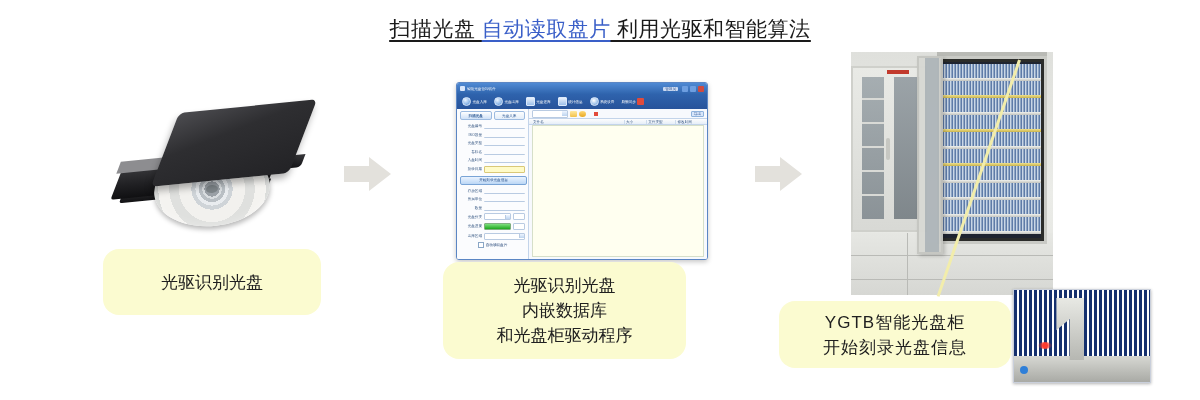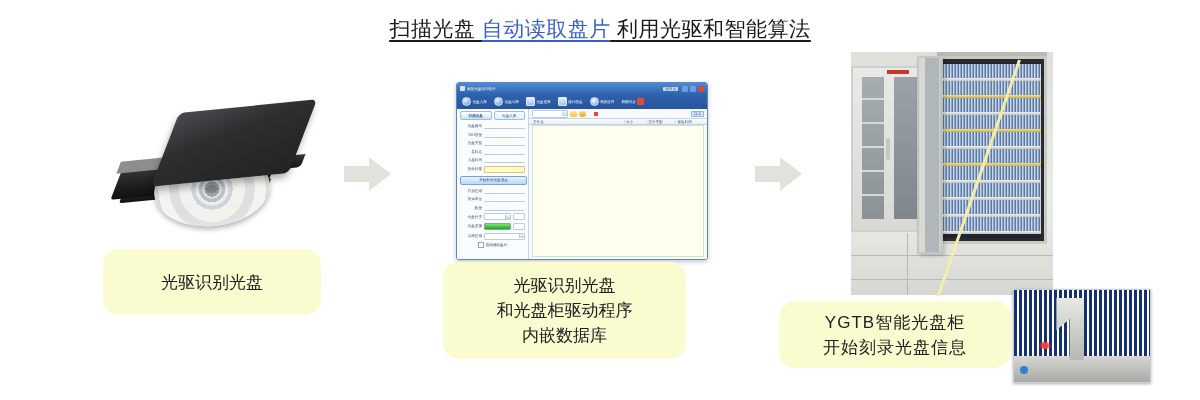--- a/index.html
+++ b/index.html
@@ -507,22 +507,22 @@
 
   <div class="ybox" id="box-left">
     <div>
       <div>光驱识别光盘</div>
     </div>
   </div>
 
   <div class="ybox" id="box-mid">
     <div>
       <div>光驱识别光盘</div>
+      <div>内嵌数据库</div>
       <div>和光盘柜驱动程序</div>
-      <div>内嵌数据库</div>
     </div>
   </div>
 
   <div class="ybox" id="box-right">
     <div>
       <div class="ln">YGTB智能光盘柜</div>
       <div class="ln">开始刻录光盘信息</div>
     </div>
   </div>
 

